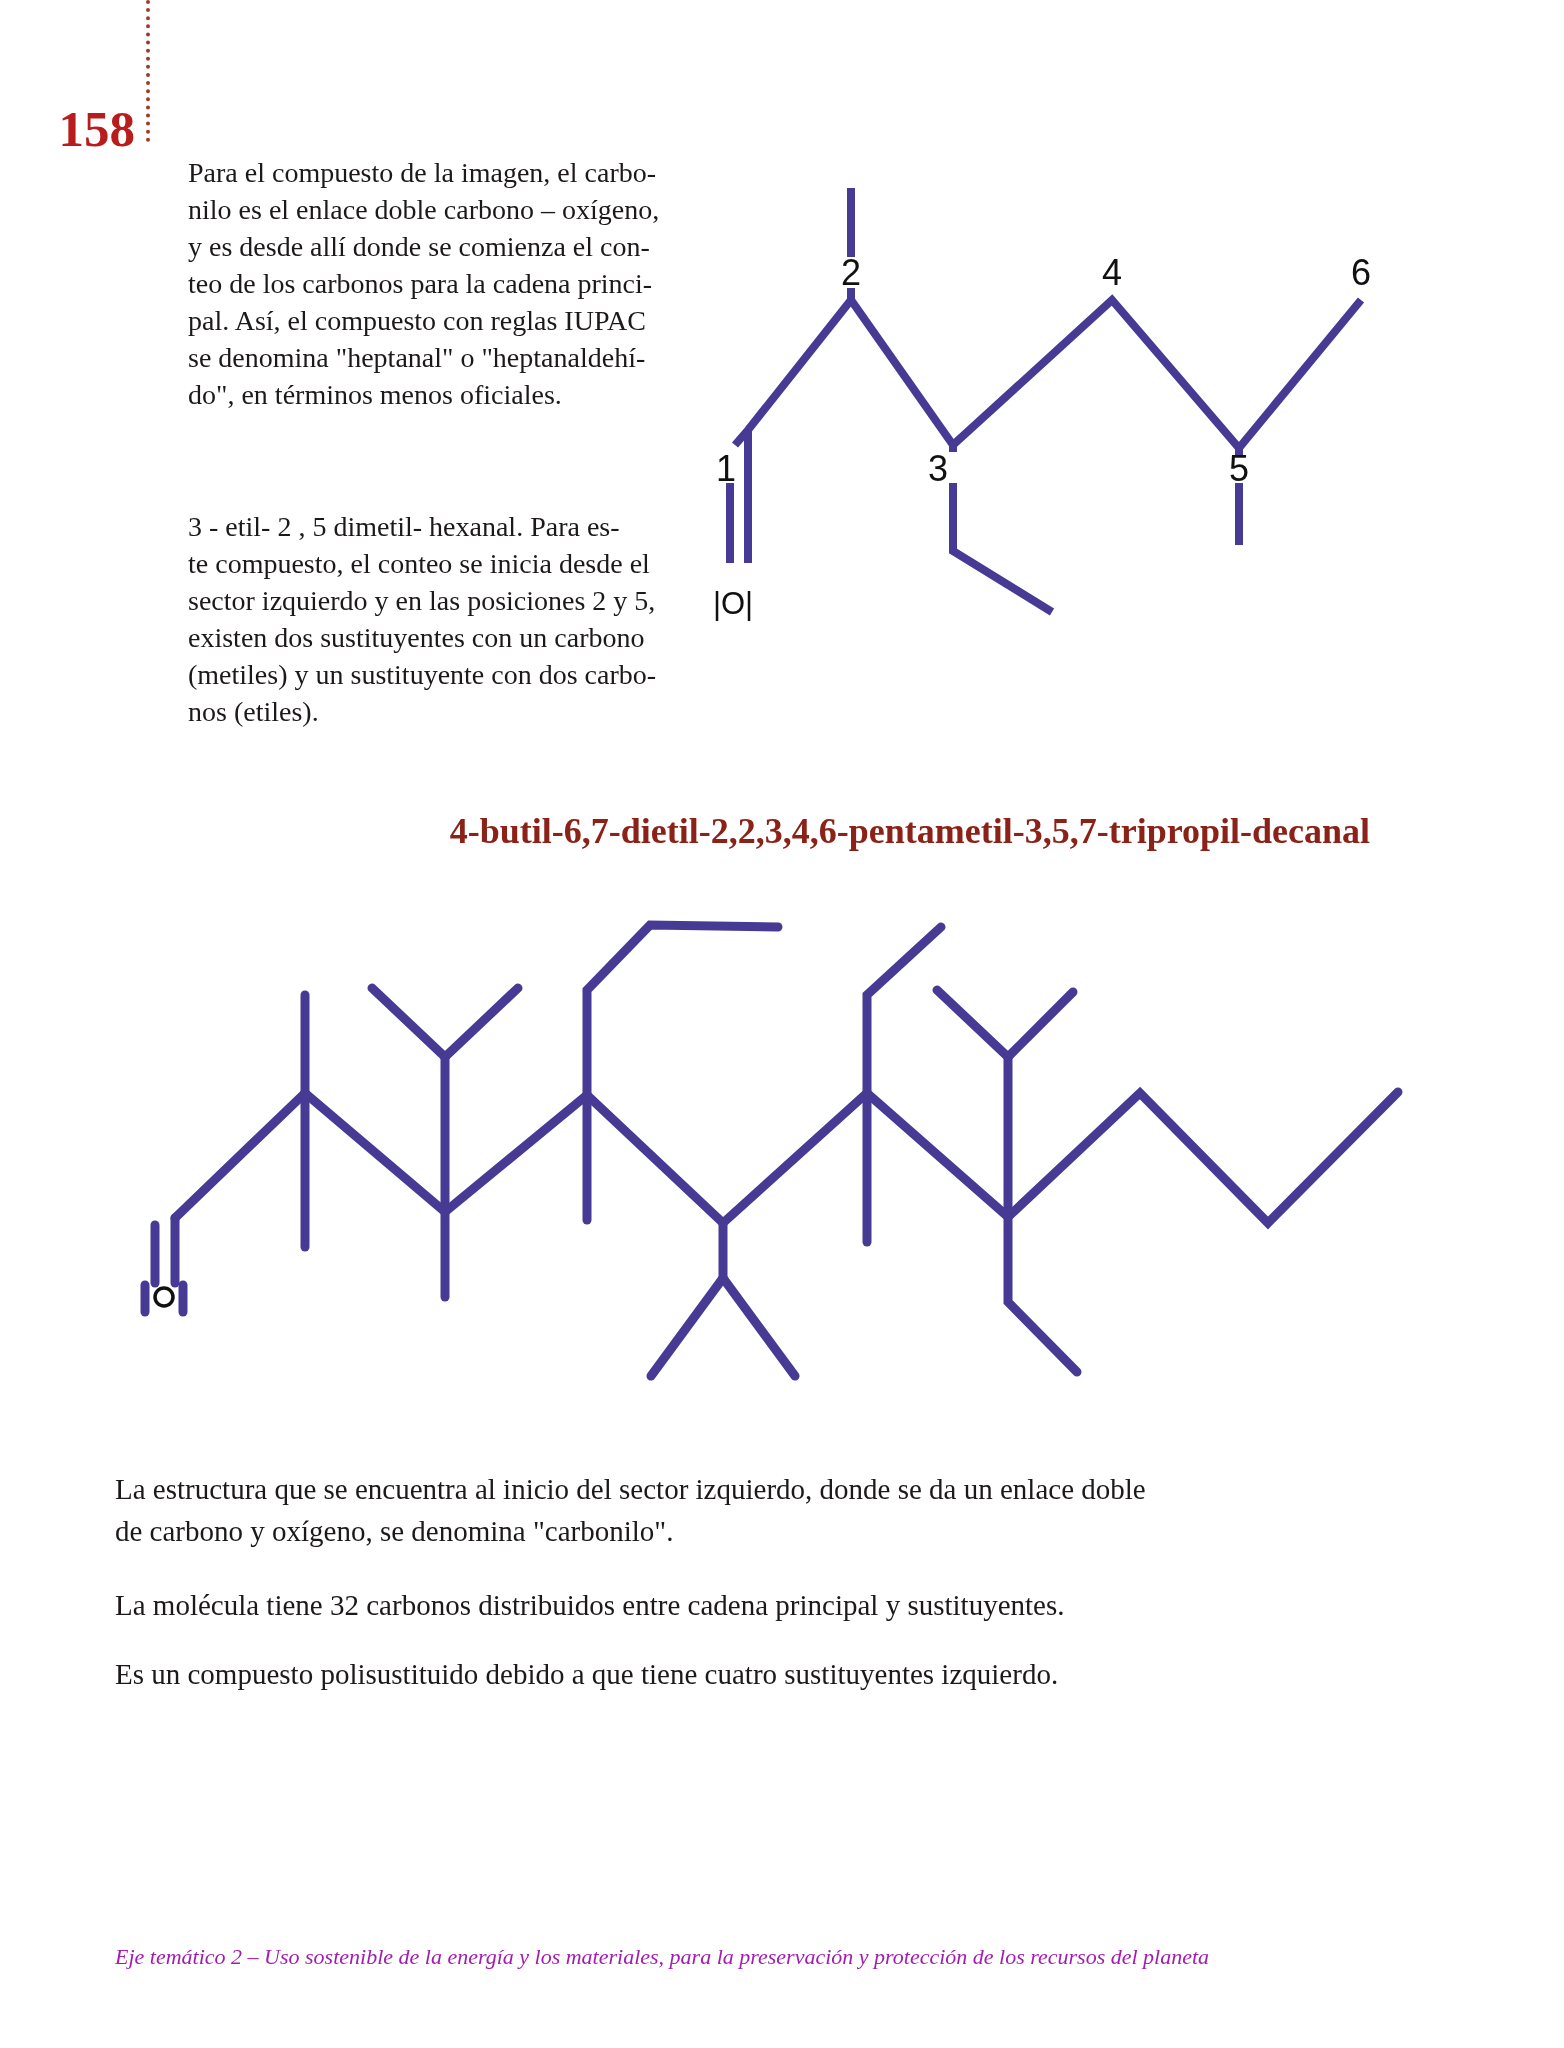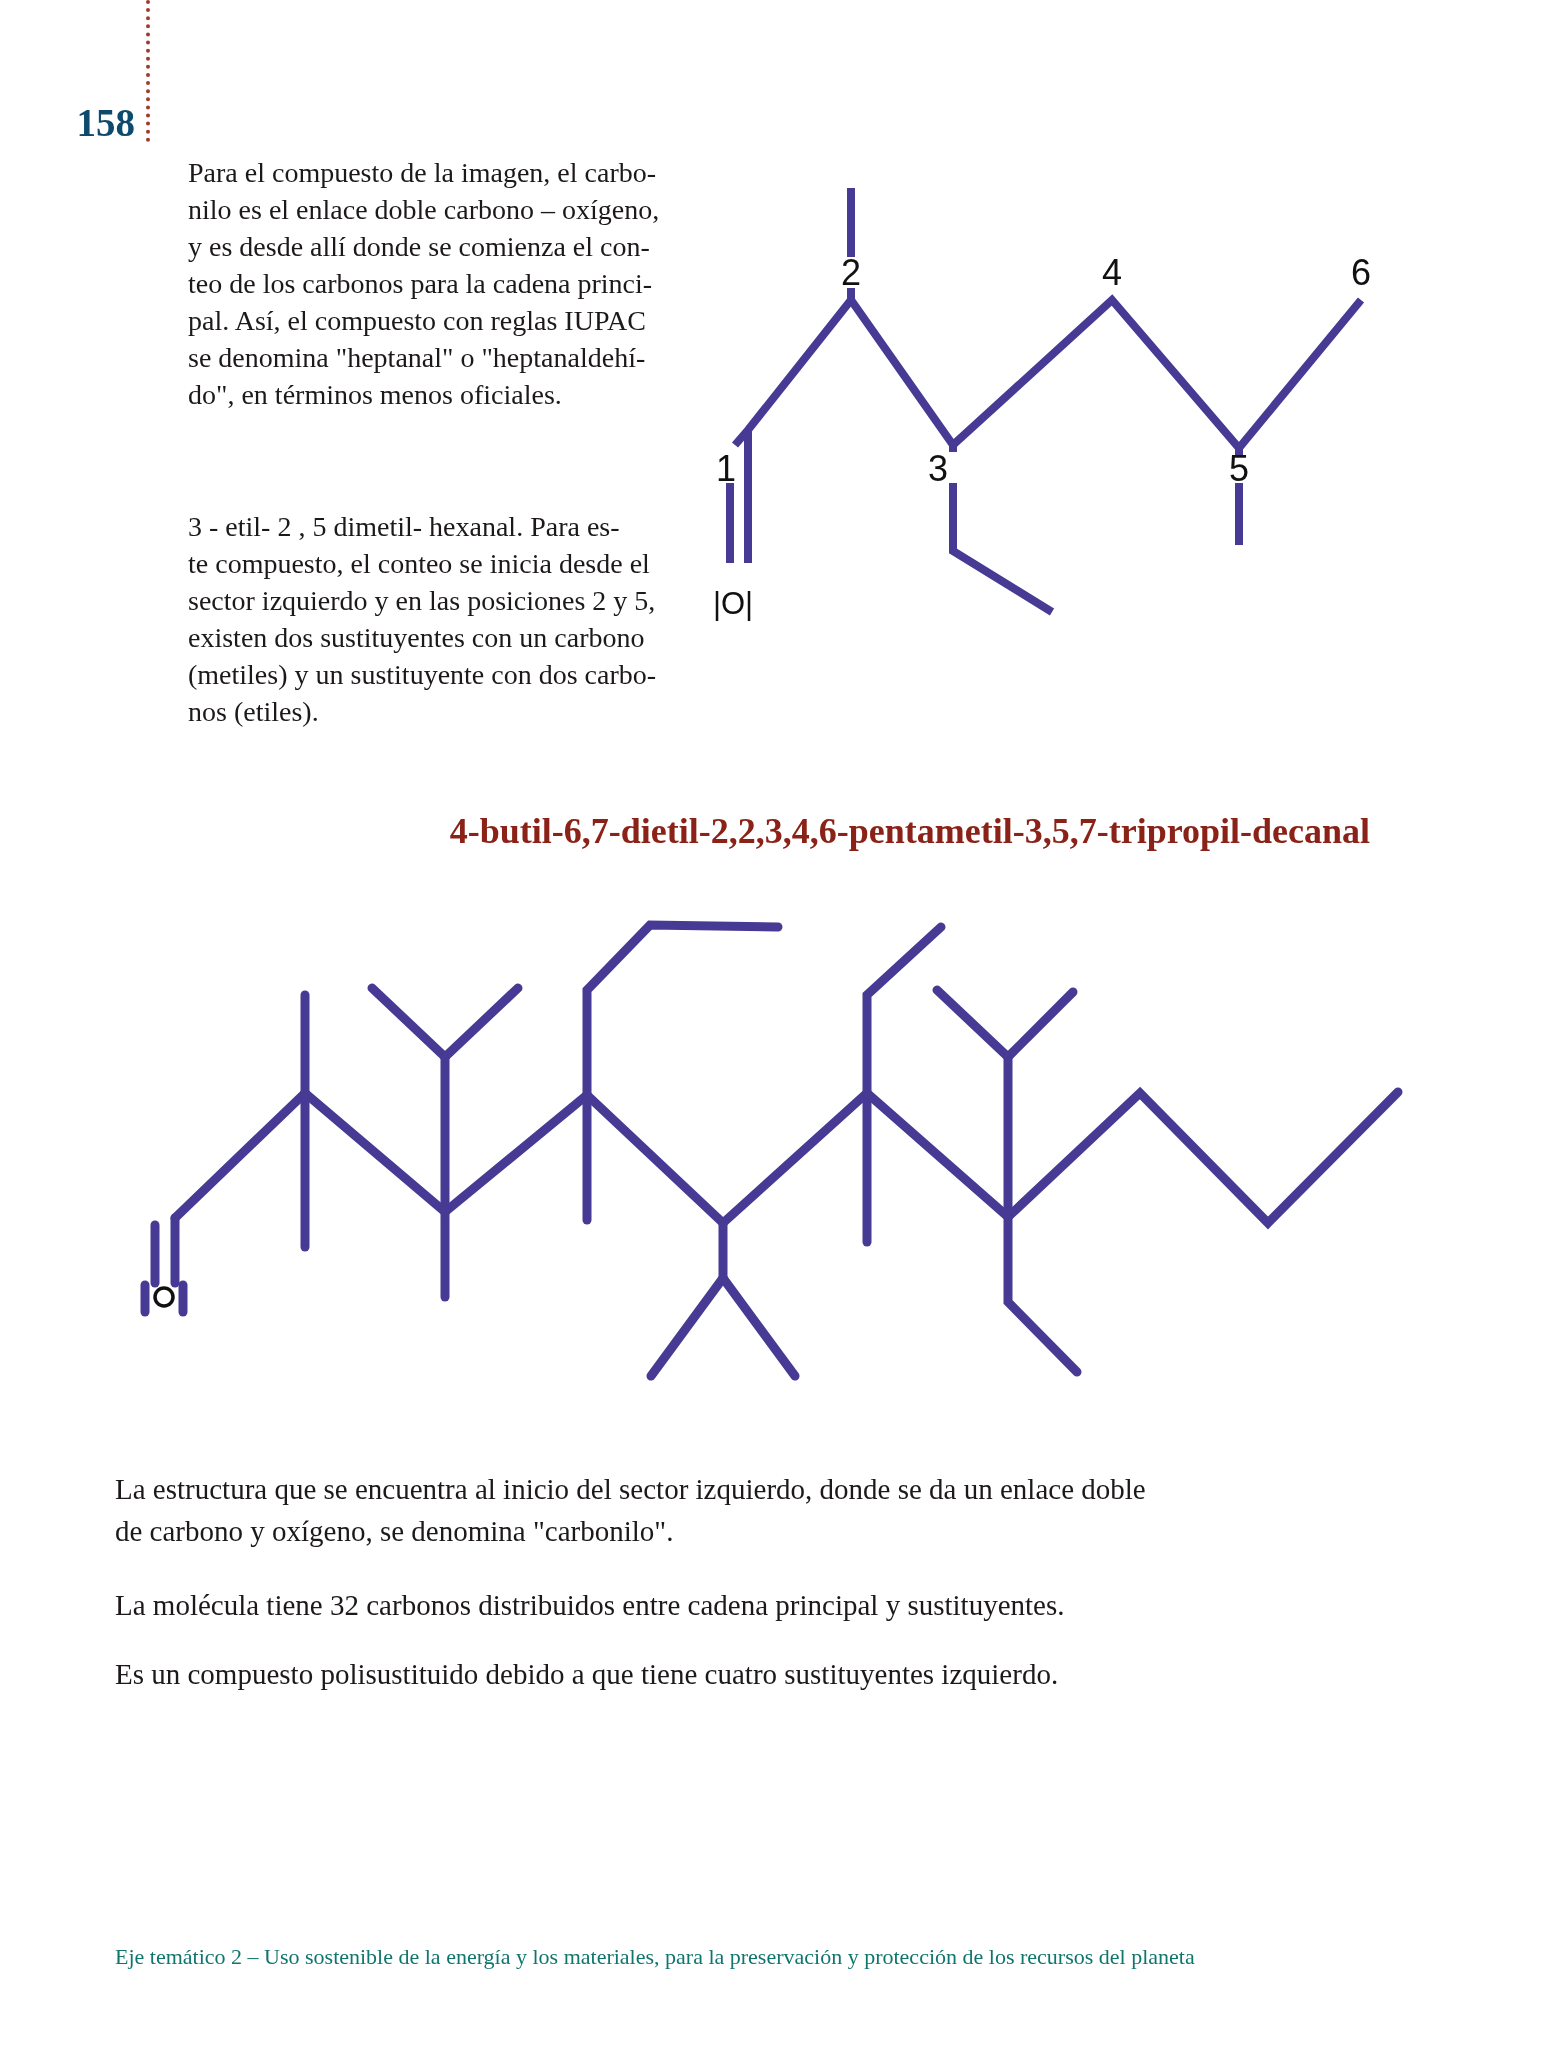--- a/index.html
+++ b/index.html
@@ -1,25 +1,25 @@
 <!DOCTYPE html>
 <html><head>
 <meta charset="utf-8">
 <style>
   html,body{margin:0;padding:0;}
   body{width:1564px;height:2048px;position:relative;background:#ffffff;
        font-family:"Liberation Serif", serif;color:#221e1f;overflow:hidden;}
   .abs{position:absolute;}
-  .page-num{font-weight:bold;font-size:39px;color:#0c4a6e;}
+  .page-num{font-weight:bold;font-size:51px;color:#b91c1c;}
   .dotted-rule{border-left:4px dotted #a03a2d;width:0;height:142px;}
   .intro{width:562px;font-size:28px;line-height:37px;text-align:justify;
          white-space:pre-line;color:#1d191a;margin-left:43px;}
   .heading{font-weight:bold;font-size:36px;color:#8b2218;text-align:right;}
   .bottomtext{width:1345px;font-size:29px;line-height:42px;white-space:pre-line;color:#1d191a;}
-  .footer{font-size:22px;color:#0f766e;}
+  .footer{font-style:italic;font-size:22px;color:#a21caf;}
   svg{position:absolute;left:0;top:0;pointer-events:none;}
   .bond{stroke:#473a94;stroke-width:9;stroke-linecap:round;fill:none;}
   .bond1{stroke:#473a94;stroke-width:8;stroke-linecap:butt;fill:none;}
   .dlabel{font-family:"Liberation Sans", sans-serif;font-size:36px;fill:#111111;}
   .olabel{font-family:"Liberation Sans", sans-serif;font-size:31px;fill:#111111;}
   .ocircle{stroke:#111111;stroke-width:3.5;fill:#ffffff;}
 </style>
 </head>
 <body>
 

